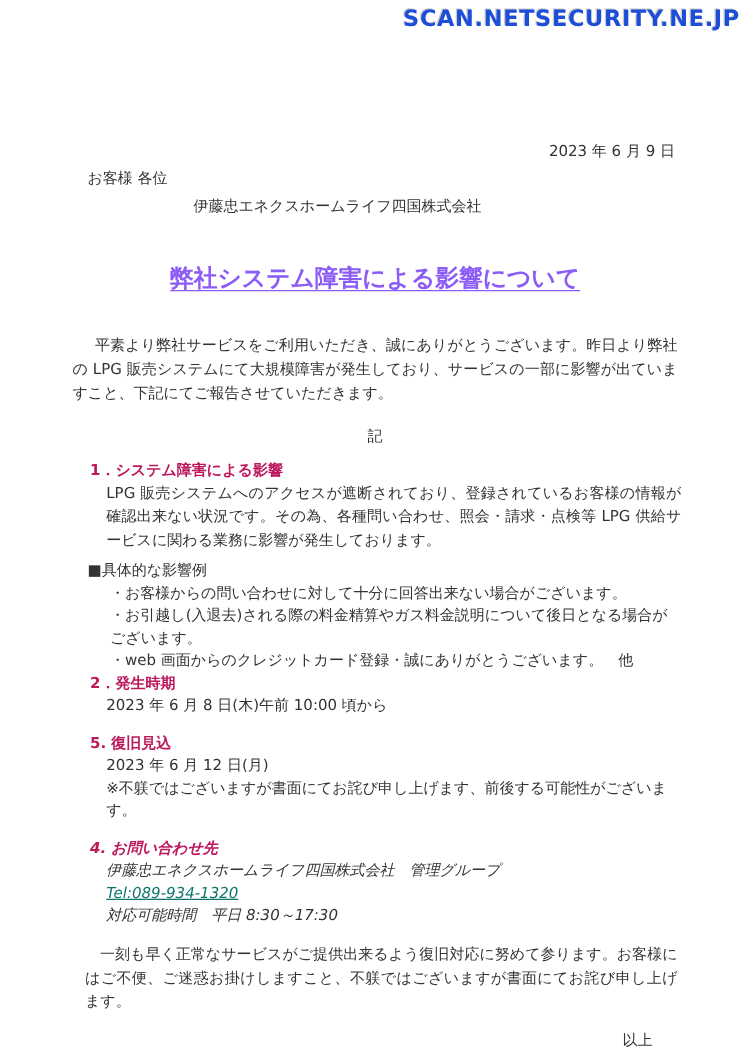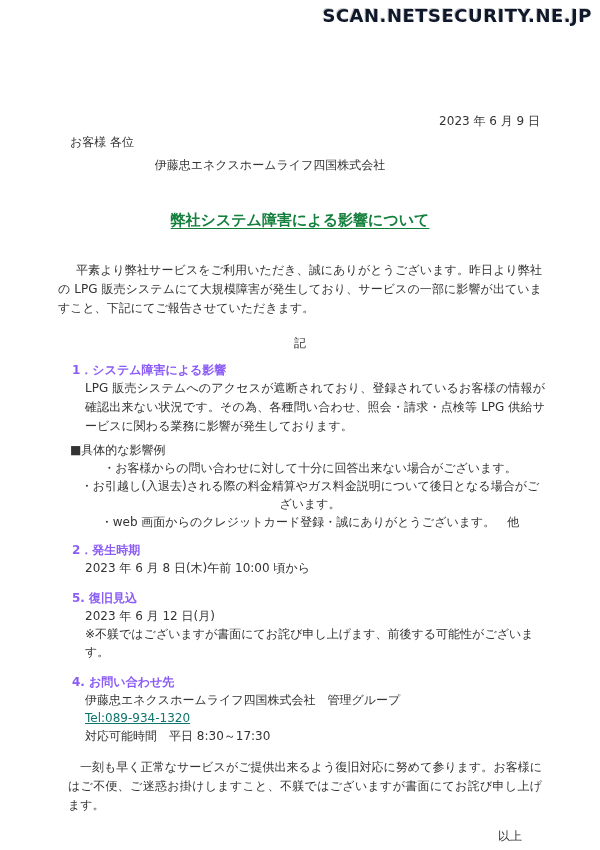--- a/index.html
+++ b/index.html
@@ -9,54 +9,54 @@
     font-family: "DejaVu Sans", "Liberation Sans", sans-serif;
     color: #333333;
     position: relative;
     overflow: hidden;
   }
   .page { position: relative; width: 600px; height: 850px; background: #ffffff; }
 
   .watermark {
     position: absolute; top: 5px; right: 8px;
     font-size: 18px; font-weight: bold; letter-spacing: 0.5px;
-    color: #0f172a;
+    color: #1d4ed8;
     text-shadow: 1px 1px 0 #ffffff, -1px -1px 0 #c9c9c9;
   }
 
   .doc-date  { padding-top: 112px; margin-right: 60px; text-align: right; font-size: 12px; line-height: 18px; }
   .addressee { margin: 3px 0 0 70px; font-size: 12px; line-height: 18px; }
   .company   { margin: 5px 60px 0 0; text-align: center; font-size: 12px; line-height: 18px; }
 
   .title-wrap { margin-top: 36px; text-align: center; }
   .doc-title {
-    font-size: 15px; font-weight: bold; color: #15803d;
+    font-size: 19px; font-weight: bold; color: #8b5cf6;
     text-decoration: underline; text-underline-offset: 3px;
   }
 
   .intro {
     margin: 31px 58px 0 58px;
     font-size: 12px; line-height: 19px;
     text-indent: 1.5em; text-align: justify;
   }
   .ki { margin-top: 16px; text-align: center; font-size: 12px; line-height: 18px; }
 
   .section { margin-left: 72px; margin-right: 55px; font-size: 12px; }
-  .s-heading { font-weight: bold; color: #8b5cf6; line-height: 18px; }
+  .s-heading { font-weight: bold; color: #be185d; line-height: 18px; }
   .s-body { margin-left: 13px; line-height: 19px; text-align: justify; }
 
   .sec1 { margin-top: 9px; }
   .examples { margin-top: 5px; margin-left: 70px; margin-right: 55px; font-size: 12px; }
   .ex-heading { line-height: 18px; }
-  .ex-list { list-style: none; margin-left: 5px; text-align: center; }
+  .ex-list { list-style: none; margin-left: 18px; }
   .ex-list li { line-height: 18px; }
 
-  .sec2 { margin-top: 10px; }
+  .sec2 { }
   .sec3 { margin-top: 12px; }
-  .sec4 { margin-top: 12px; }
+  .sec4 { margin-top: 12px; font-style: italic; }
   .s-line { margin-left: 13px; line-height: 18px; }
 
   .tel-link { color: #0f766e; text-decoration: underline; cursor: pointer; }
 
   .closing {
     margin: 13px 58px 0 68px;
     font-size: 12px; line-height: 19px;
     text-indent: 1em; text-align: justify;
   }
   .closing-marker { margin: 12px 78px 0 0; text-align: right; font-size: 12px; line-height: 18px; }

